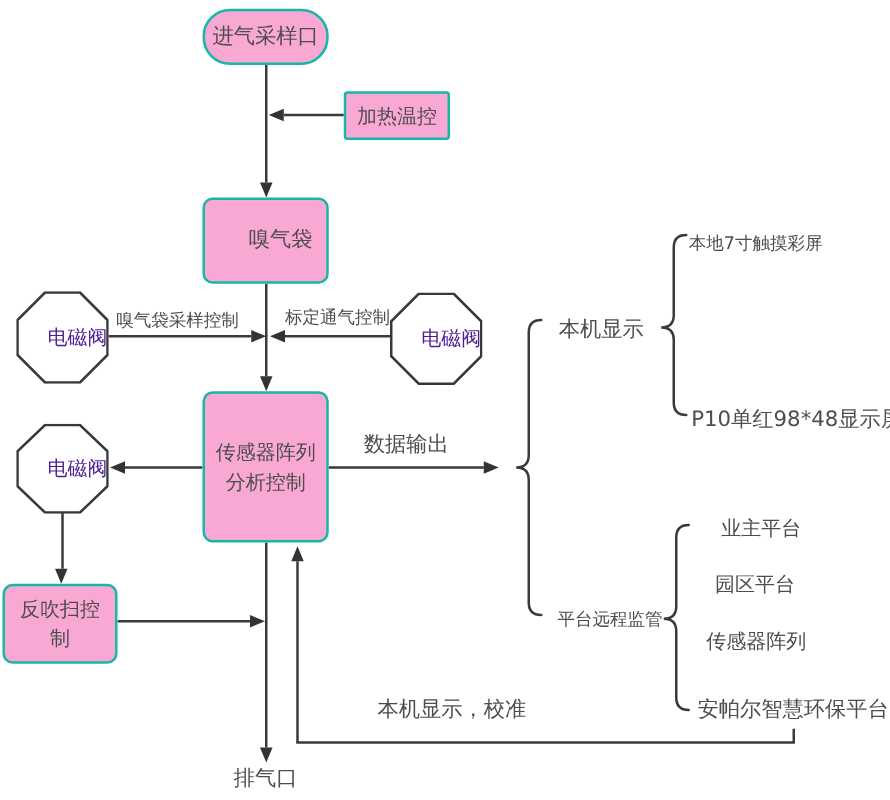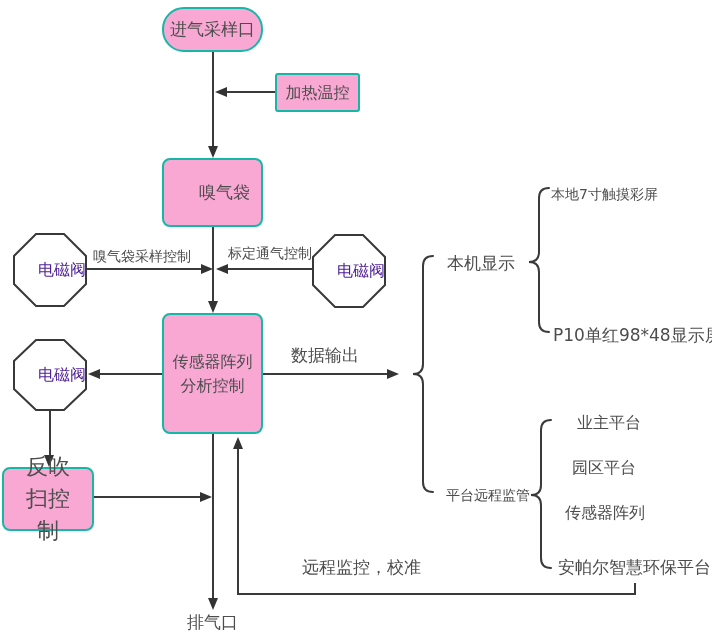--- a/index.html
+++ b/index.html
@@ -95,28 +95,28 @@
     <span>分析控制</span>
   </div>
 
   <div class="oct" style="left:13px;top:339px;width:74px;height:72px;">
     <svg width="74" height="72" viewBox="0 0 74 72">
       <polygon points="23,1 51,1 73,22 73,50 51,71 23,71 1,50 1,22" fill="#fff" stroke="#383838" stroke-width="2"></polygon>
     </svg>
     <span>电磁阀</span>
   </div>
 
-  <div class="node" style="left:2px;top:467px;width:92px;height:64px;font-size:22px;padding:0 12px;">
+  <div class="node" style="left:2px;top:467px;width:92px;height:64px;font-size:16px;padding:0 12px;">
     <span>反吹扫控制</span>
   </div>
 
   <div class="lbl" style="left:93px;top:248px;font-size:14px;">嗅气袋采样控制</div>
   <div class="lbl" style="left:228px;top:245px;font-size:14px;">标定通气控制</div>
   <div class="lbl" style="left:291px;top:344px;font-size:17px;">数据输出</div>
-  <div class="lbl" style="left:302px;top:556px;font-size:17px;">远程监控，校准</div>
+  <div class="lbl" style="left:302px;top:556px;font-size:17px;">本机显示，校准</div>
   <div class="lbl" style="left:187px;top:611px;font-size:17px;">排气口</div>
 
   <div class="lbl" style="left:447px;top:252px;font-size:17px;">本机显示</div>
   <div class="lbl" style="left:551px;top:186px;font-size:14px;">本地7寸触摸彩屏</div>
   <div class="lbl" style="left:553px;top:324px;font-size:17px;">P10单红98*48显示屏</div>
 
   <div class="lbl" style="left:446px;top:487px;font-size:14px;">平台远程监管</div>
   <div class="lbl" style="left:577px;top:413px;font-size:16px;">业主平台</div>
   <div class="lbl" style="left:572px;top:458px;font-size:16px;">园区平台</div>
   <div class="lbl" style="left:565px;top:503px;font-size:16px;">传感器阵列</div>

